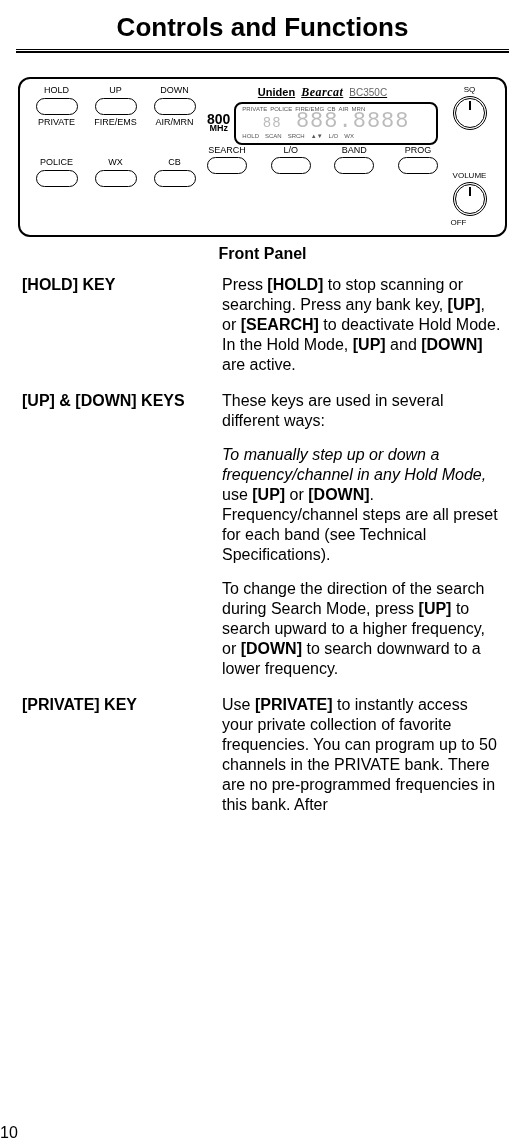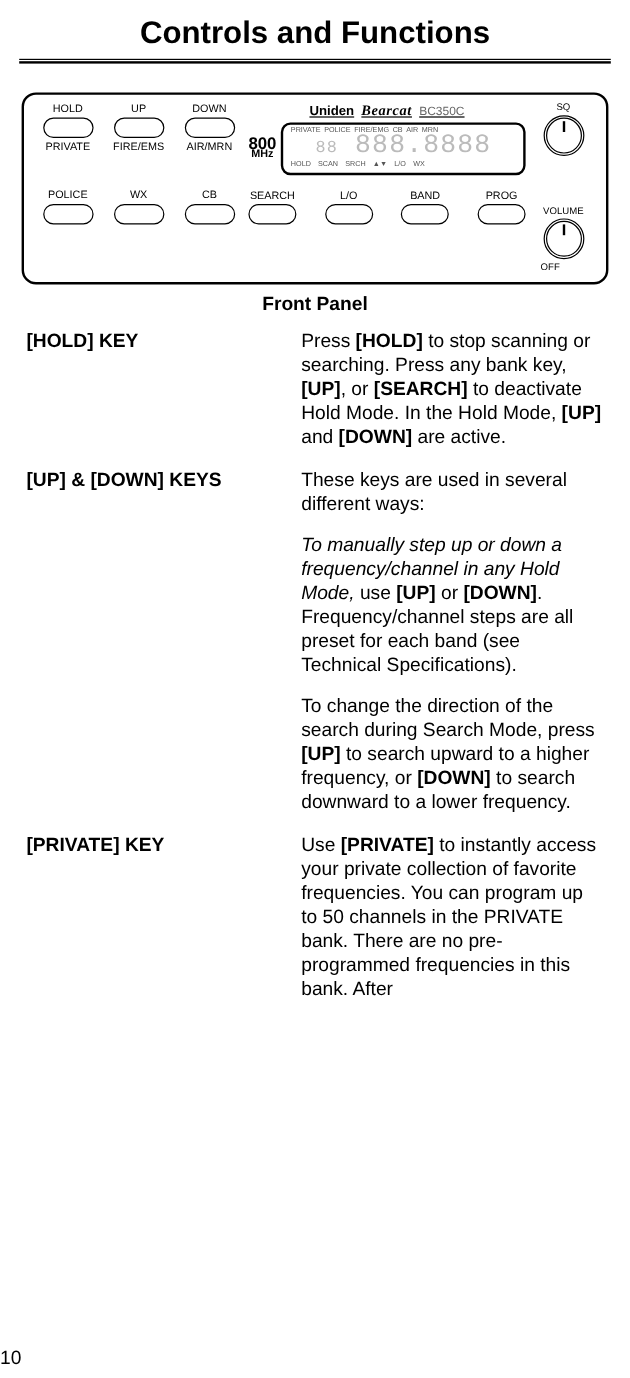--- a/index.html
+++ b/index.html
@@ -130,21 +130,21 @@
     .lcd-stat {
       font-size: 6px;
       display: flex;
       gap: 6px;
       justify-content: flex-start;
       color: #555;
     }
     .center-btn-row {
       display: flex;
       gap: 8px;
-      margin-top: 12px;
+      margin-top: 0;
       justify-content: space-between;
     }
     .cb-item {
       display: flex;
       flex-direction: column;
       align-items: center;
       font-size: 9px;
     }
     .panel-right {
       flex: 0 0 55px;
@@ -197,21 +197,20 @@
     .def-term {
       flex: 0 0 200px;
       font-weight: bold;
       padding-right: 4px;
     }
     .def-body {
       flex: 1 1 auto;
     }
     .def-body p {
       margin-bottom: 14px;
-      margin-left: 29px;
     }
     .def-body p:last-child { margin-bottom: 0; }
     .def-body .italic { font-style: italic; }
     .def-body b { font-weight: bold; }
     .page-num {
       position: absolute;
       bottom: 6px;
       left: 0;
       width: 525px;
       font-size: 16px;

